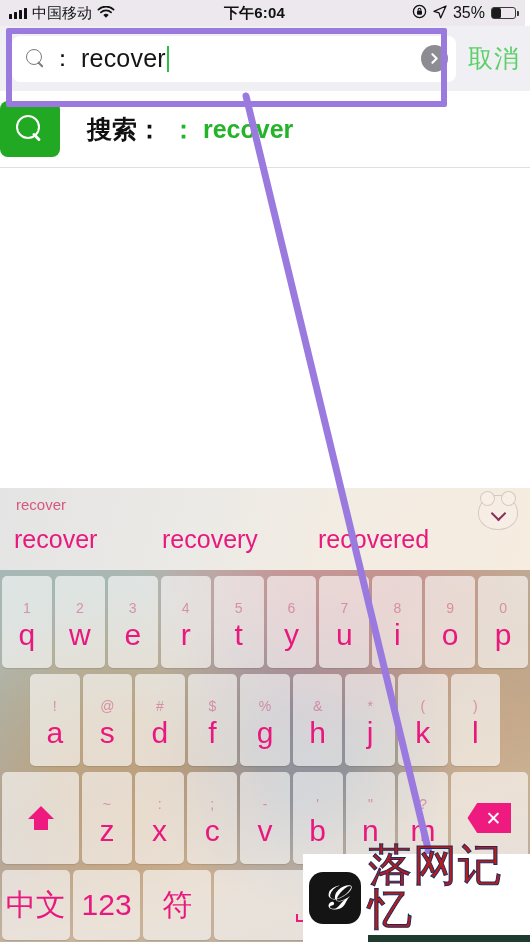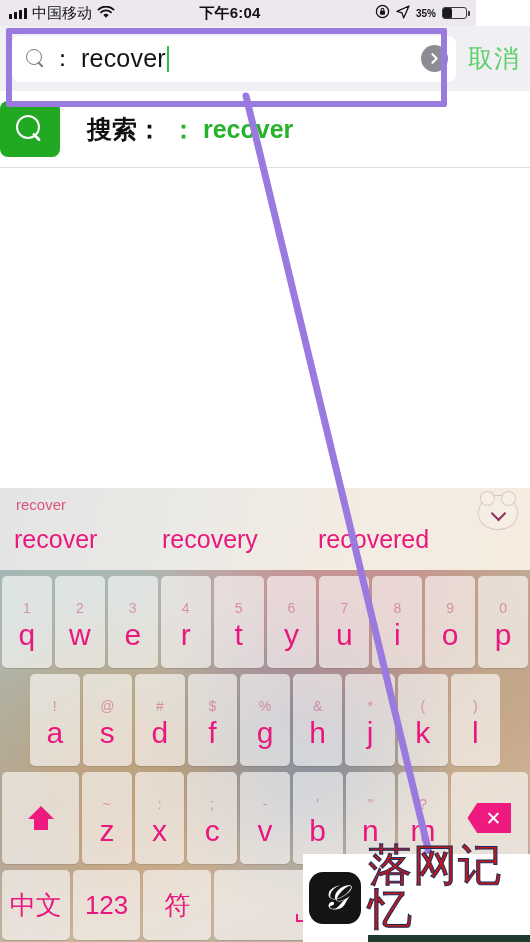--- a/index.html
+++ b/index.html
@@ -7,41 +7,41 @@
   body {
     font-family:"Liberation Sans","DejaVu Sans",sans-serif;
     background:#ffffff;
     overflow:hidden;
     position:relative;
   }
   #screen { position:relative; width:530px; height:942px; overflow:hidden; background:#fff; }
 
   
   .statusbar{
-    position:absolute; left:0; top:0; width:476px; height:26px;
+    position:absolute; left:0; top:0; width:525px; height:26px;
     background:#ece8ee;
     display:flex; align-items:center;
     font-size:15px; color:#111;
     padding:0 9px;
     gap:48px;
   }
   .sb-left{ display:flex; align-items:center; gap:5px; }
   .sb-center{ position:absolute; left:0; right:16px; text-align:center; font-size:15px; font-weight:600; letter-spacing:.2px; }
   .sb-right{ margin-left:auto; display:flex; align-items:center; gap:6px; position:relative; z-index:3;}
   .bars{ display:flex; align-items:flex-end; gap:2px; height:12px; }
   .bars i{ display:block; width:3px; background:#111; border-radius:.5px; }
   .bars i:nth-child(1){height:5px}
   .bars i:nth-child(2){height:7px}
   .bars i:nth-child(3){height:9px}
   .bars i:nth-child(4){height:11px}
   .carrier{ font-size:15px; font-weight:500; }
   .batt{ width:25px; height:12px; border:1.3px solid #3a3a3a; border-radius:3px; position:relative; }
   .batt:after{ content:""; position:absolute; right:-4px; top:3px; width:2.2px; height:5px; background:#3a3a3a; border-radius:0 1px 1px 0;}
   .batt b{ display:block; height:100%; width:38%; background:#1b1b1b; border-radius:1.5px; }
-  .pct{ font-size:10px; font-weight:700; }
+  .pct{ font-size:16px; font-weight:400; }
 
   
   .searchwrap{
     position:absolute; left:0; top:26px; width:530px; height:65px;
     background:#efeff4;
     display:flex; align-items:center;
     padding:0 10px 0 12px;
   }
   .searchfield{
     flex:1; height:46px; background:#ffffff; border-radius:8px;
@@ -137,21 +137,21 @@
   .r1 .key{ flex:1; padding-top:6px; }
   .r2{ top:186px; height:92px; padding:0 30px; gap:3px; }
   .r2 .key{ flex:1; padding-top:6px; }
   .r3{ top:284px; height:92px; padding:0 2px; gap:3px; }
   .r3 .key{ flex:1; padding-top:6px; }
   .r3 .wide{ flex:1.55; padding-top:0; }
   .r4{ top:382px; height:70px; padding:0 2px; gap:3px; }
   .r4 .k-sm{ flex:.85; font-size:23px; }
   .r4 .k-space{ flex:2.55; }
   .r4 .k-ret{ flex:1.35; }
-  .k-sm .lt{ font-size:26px; }
+  .k-sm .lt{ font-size:30px; }
   .shift{ width:26px; height:25px; position:relative; }
   .shift:before{
     content:""; position:absolute; left:6px; top:11px; width:14px; height:13px; background:#ef1a80;
   }
   .shift:after{
     content:""; position:absolute; left:0px; top:0px;
     border-left:13px solid transparent; border-right:13px solid transparent; border-bottom:13px solid #ef1a80;
   }
   .bksp{
     width:44px; height:30px; background:#ef1a80;

